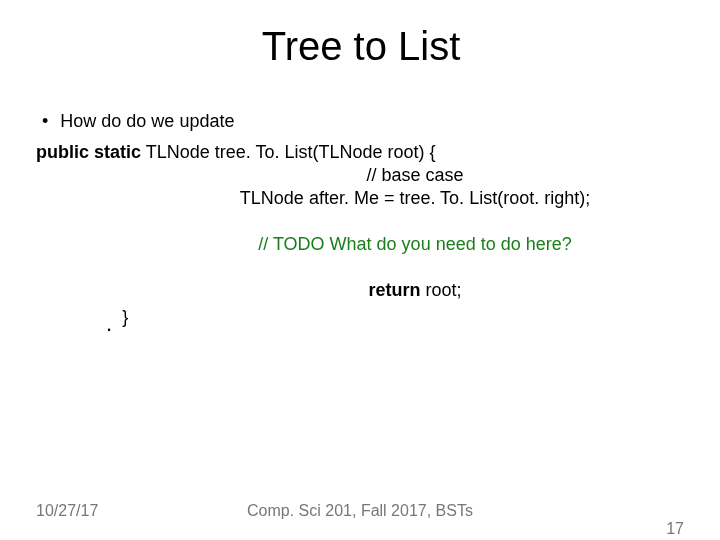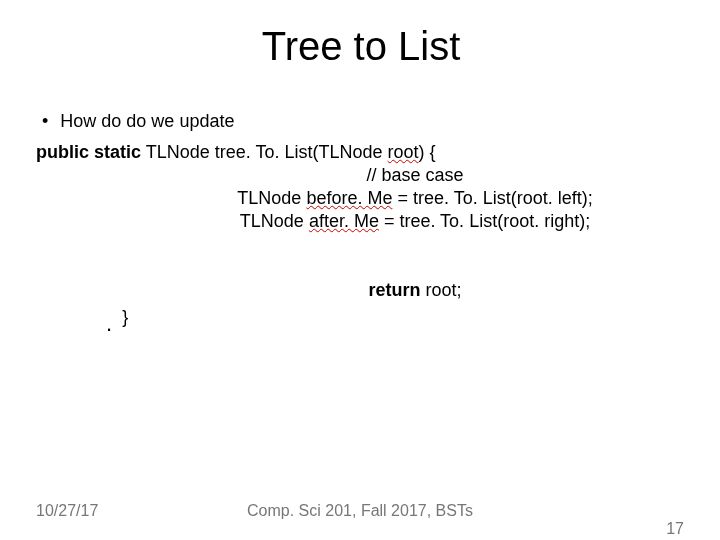--- a/index.html
+++ b/index.html
@@ -39,21 +39,20 @@
   .bullet-line {
     margin-bottom: 8px;
   }
   .bullet-line::before {
     content: "•";
     margin: 0 12px 0 6px;
   }
   .code-indent-1 { padding-left: 110px; text-align: center; }
   .kw { font-weight: bold; }
   .var {
-    text-decoration: underline;
     text-decoration-style: wavy;
     text-decoration-color: #cc0000;
     text-decoration-thickness: 1px;
   }
   .blank-line { height: 23px; }
   .todo { color: #1a7f1a; }
   .closing {
     padding-left: 70px;
     margin-top: 4px;
     display: flex;
@@ -92,32 +91,29 @@
       <span class="kw">public static</span>
       <span> </span><span>TLNode</span>
       <span> </span><span>tree. To. List(TLNode</span>
       <span> </span><span class="var">root</span><span>) {</span>
     </div>
 
     <div class="code-indent-1">// base case</div>
 
 
 
-    <div class="code-indent-1">
-      <span>TLNode</span>
-      <span> </span><span class="var">before. Me</span><span> = tree. To. List(root. left);</span>
-    </div>
 
     <div class="code-indent-1">
       <span>TLNode</span>
       <span> </span><span class="var">after. Me</span><span> = tree. To. List(root. right);</span>
     </div>
 
     <div class="blank-line"></div>
 
+    <div class="code-indent-1 todo">// TODO What do you need to do here?</div>
 
     <div class="blank-line"></div>
 
     <div class="code-indent-1">
       <span class="kw">return</span><span> root;</span>
     </div>
 
     <div class="closing">
       <span class="dot">.</span>
       <span>}</span>

